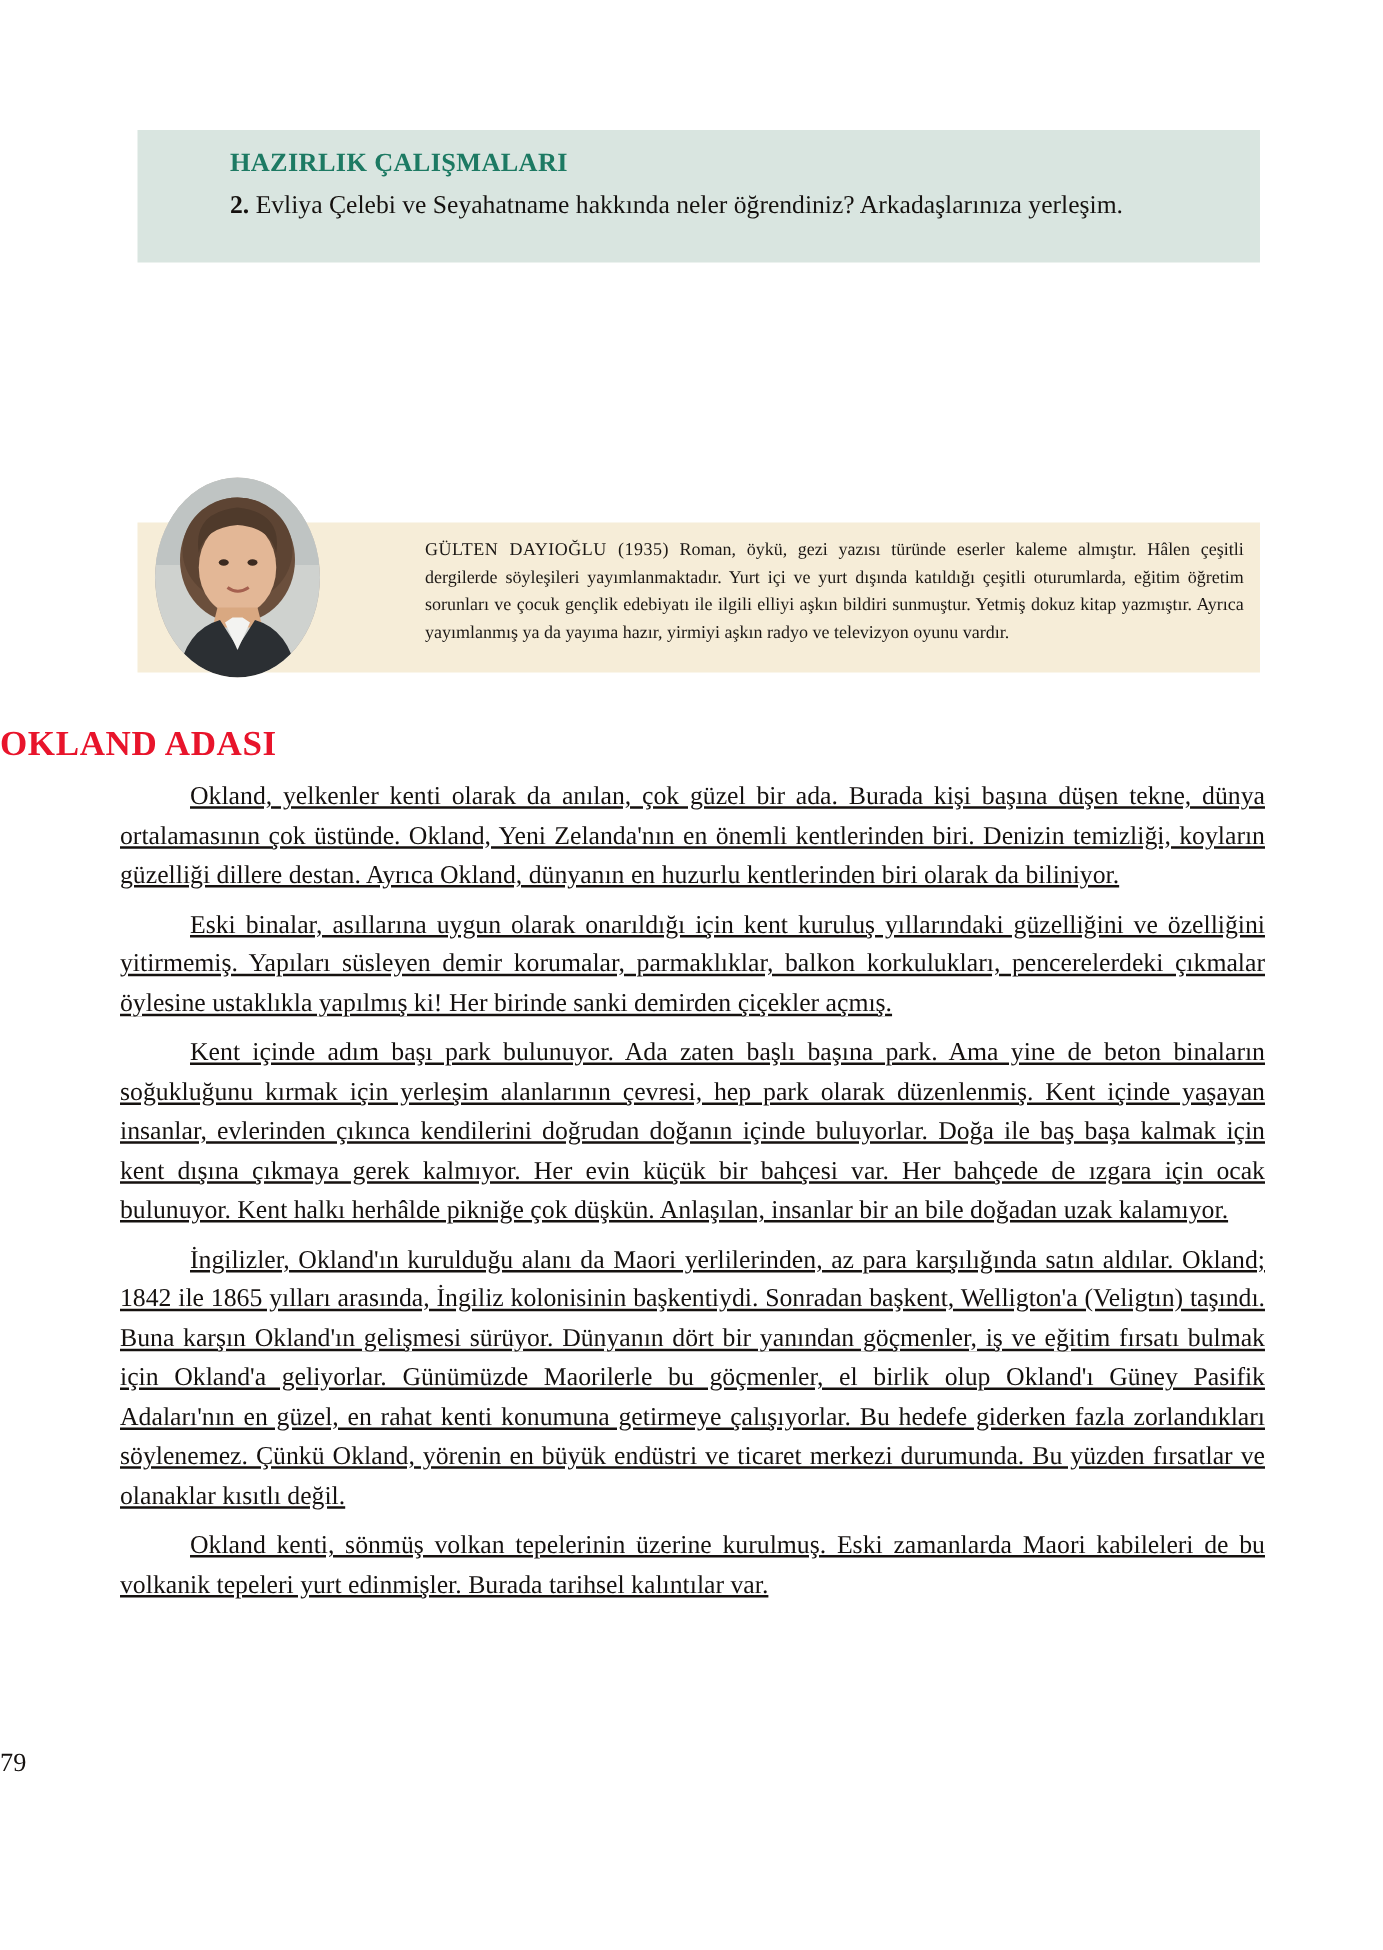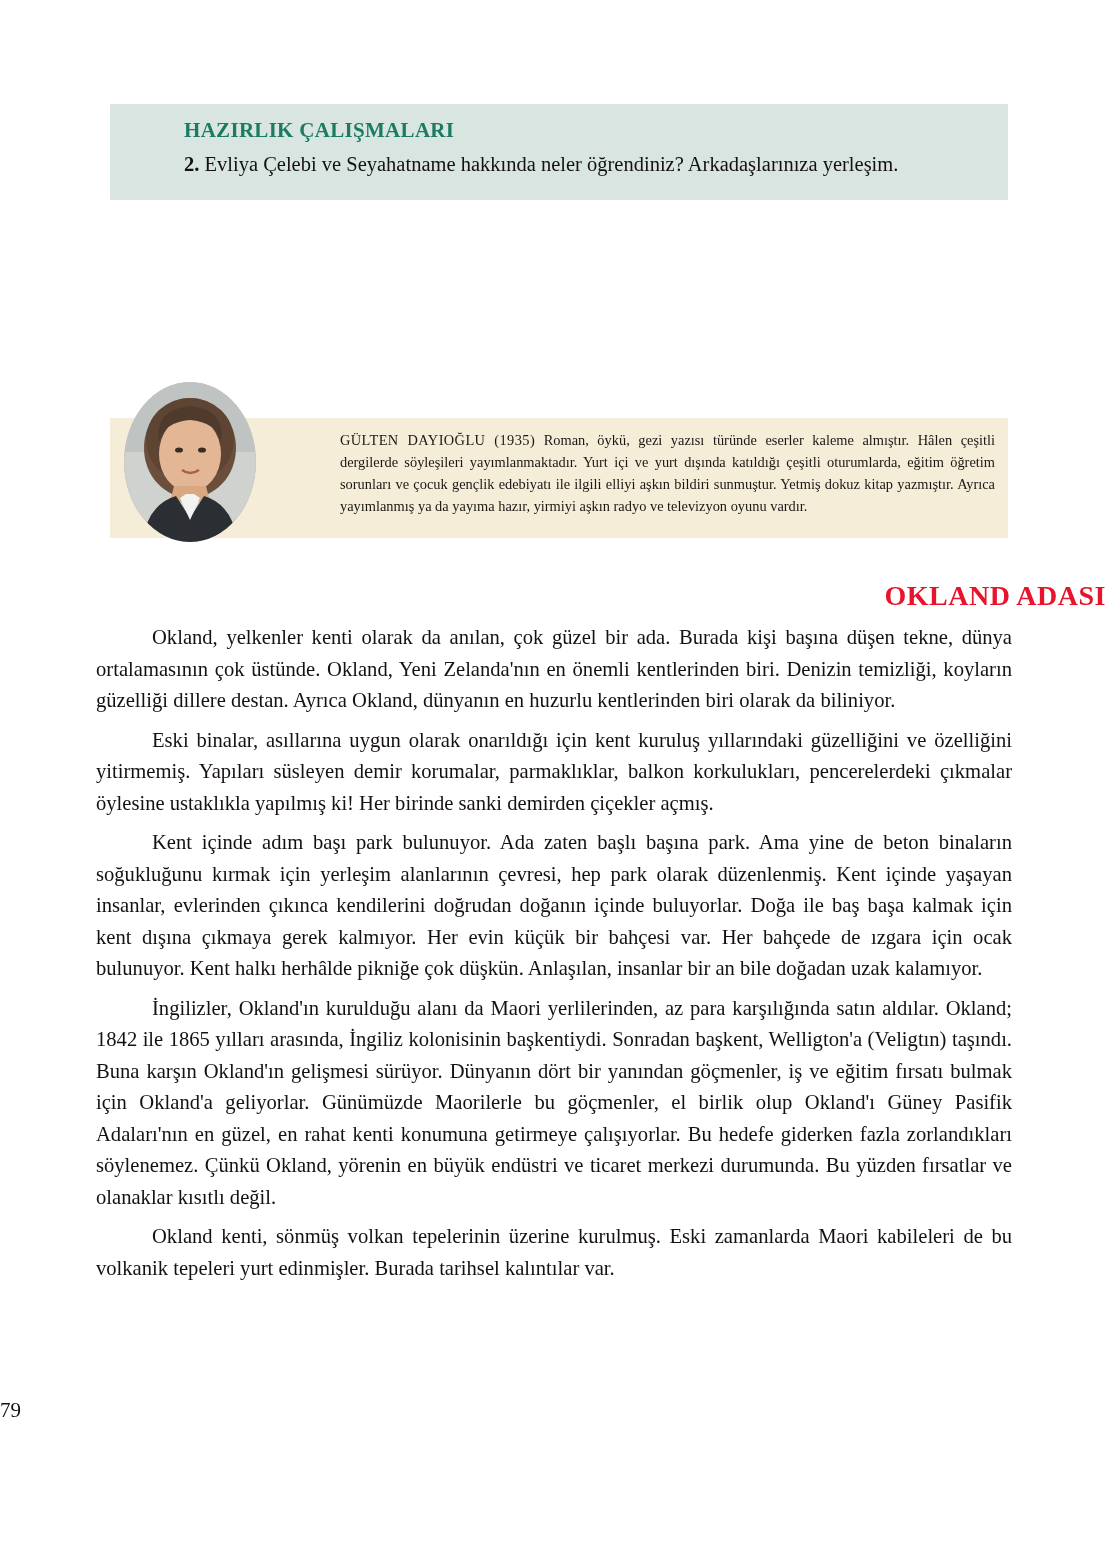--- a/index.html
+++ b/index.html
@@ -24,21 +24,21 @@
   }
 
   
   .prep-box {
     position: absolute;
     left: 110px;
     top: 104px;
     width: 898px;
     box-sizing: border-box;
     background: #d9e5e0;
-    padding: 14px 22px 18px 22px;
+    padding: 14px 22px 28px 22px;
   }
   .prep-title {
     font-family: "Liberation Serif", serif;
     font-weight: bold;
     font-size: 21px;
     color: #1d7a63;
     letter-spacing: 0.3px;
     margin: 0 0 6px 52px;
   }
   .prep-item {
@@ -101,39 +101,40 @@
     background: #b8b3ac;
   }
   .avatar svg { display:block; }
 
   
   .article-title {
     position: absolute;
     left: 0;
     top: 580px;
     width: 1106px;
-    text-align: right;
+    text-align: left;
     font-size: 28px;
     font-weight: bold;
     color: #e8142b;
     letter-spacing: 0.5px;
   }
   .body-text {
     position: absolute;
     left: 96px;
     top: 622px;
     width: 916px;
     font-size: 20.6px;
     line-height: 1.53;
     text-align: justify;
     color: #15110f;
   }
   .body-text p {
     margin: 0 0 8px 0;
     text-indent: 56px;
+    text-decoration: underline;
   }
 
   .page-number {
     position: absolute;
     left: 0;
     top: 1398px;
     width: 1106px;
     text-align: left;
     font-size: 21px;
     color: #15110f;

